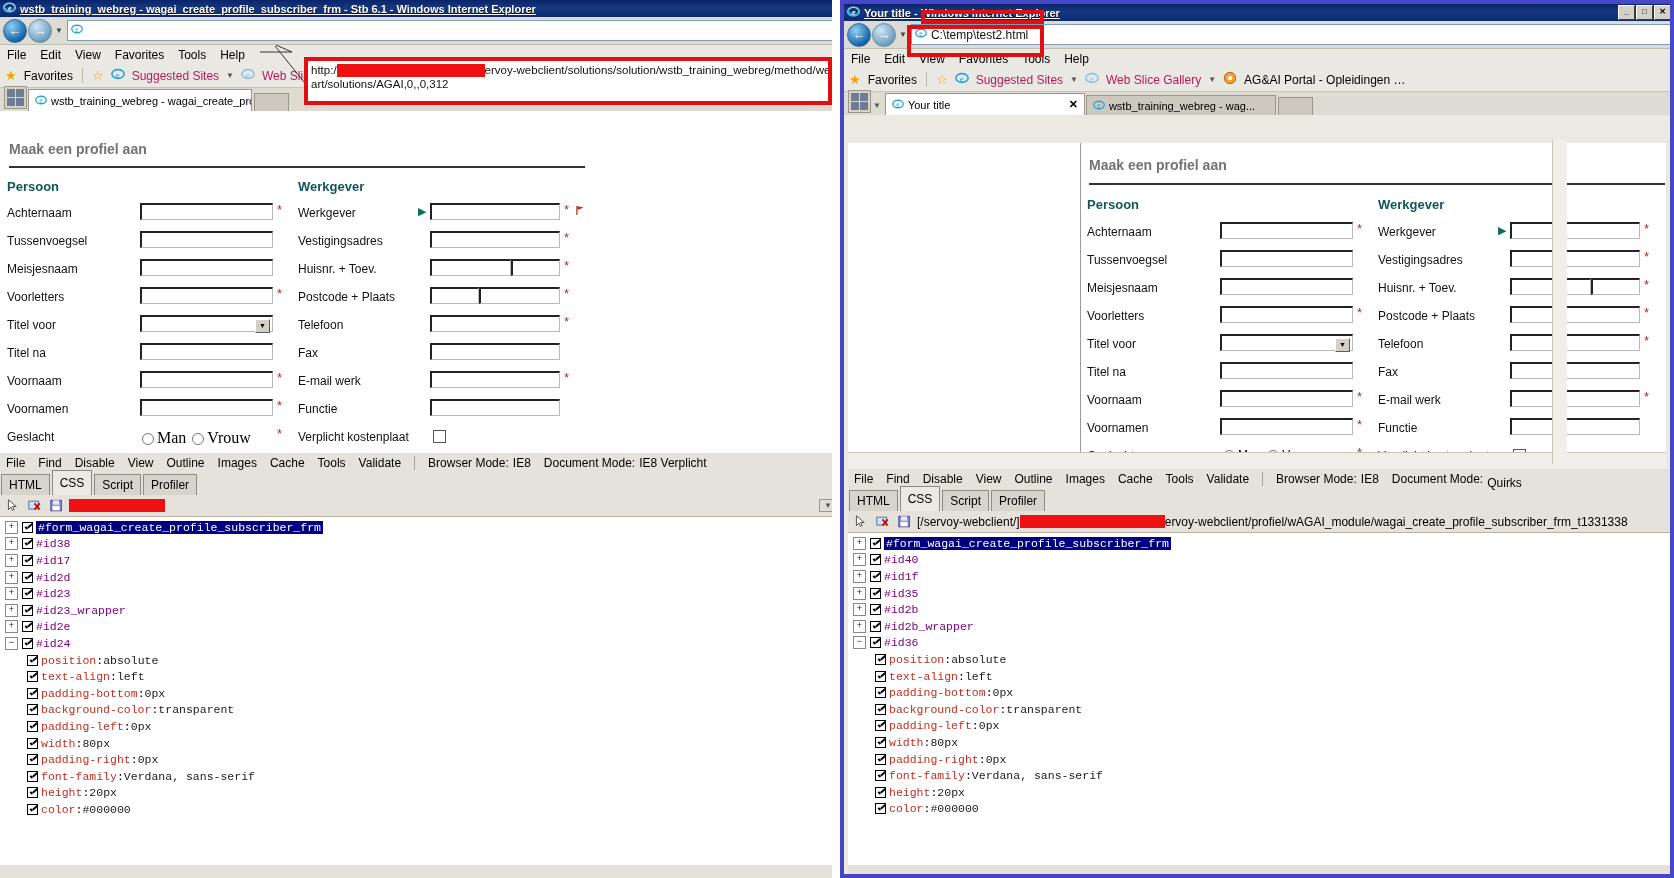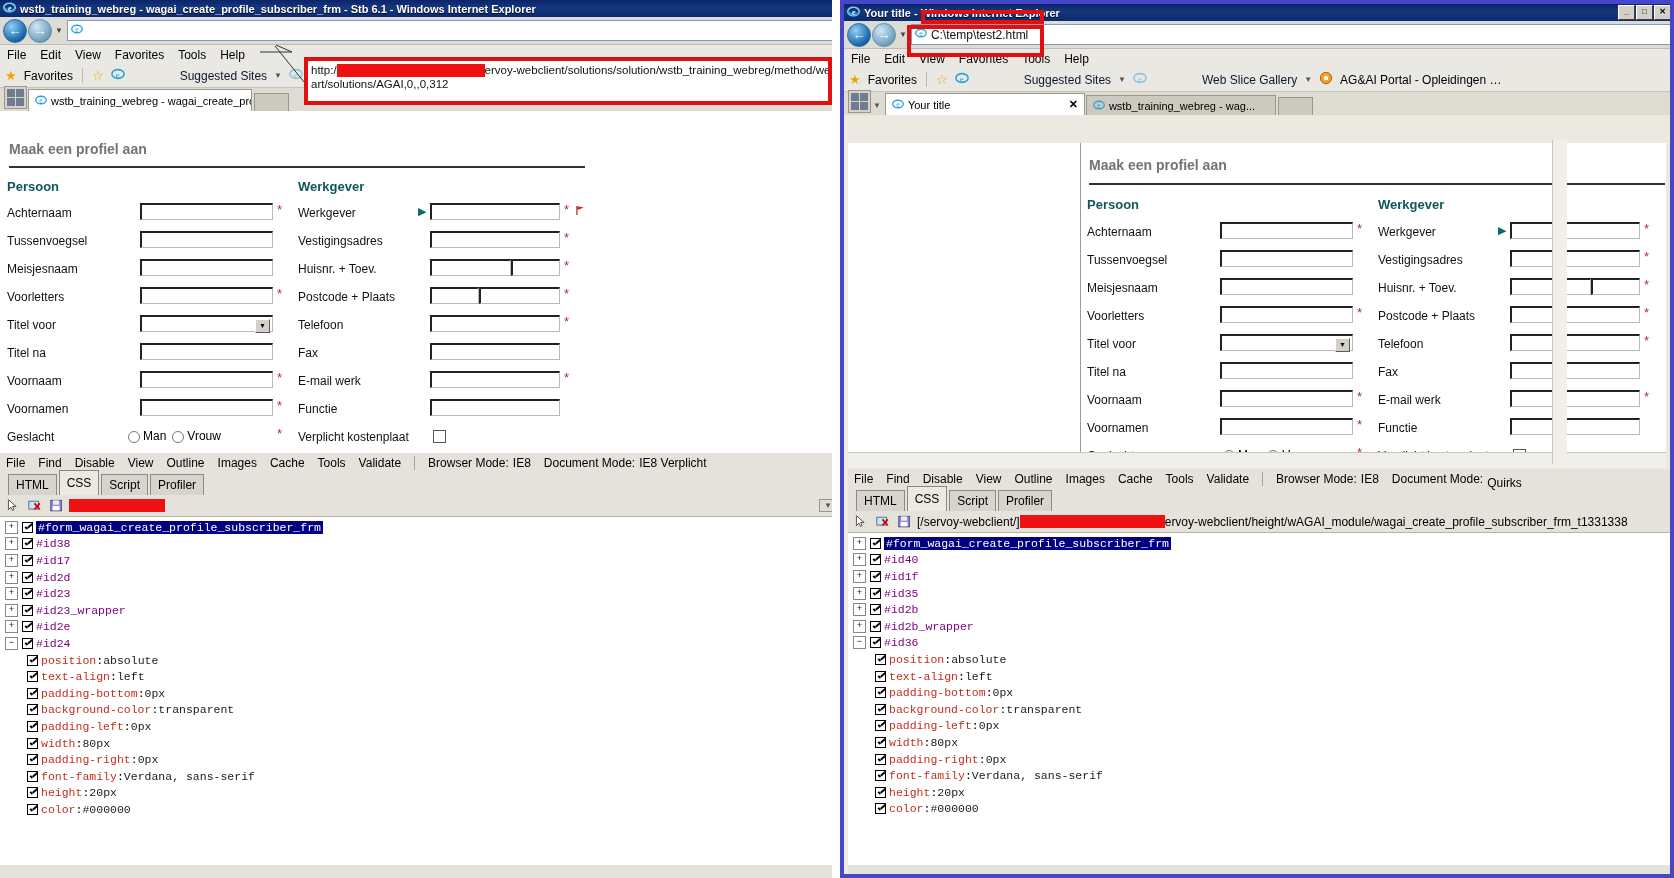--- a/index.html
+++ b/index.html
@@ -4,42 +4,42 @@
 <style>
   html,body{margin:0;padding:0;background:#fff;}
   body{width:1674px;height:878px;overflow:hidden;font-family:"Liberation Sans",sans-serif;font-size:12px;color:#000;}
   #root{position:relative;width:1674px;height:878px;background:#fff;}
 
   
   .win{position:absolute;overflow:hidden;background:#fff;}
   .titlebar{height:17px;background:linear-gradient(to bottom,#0a246a 0%,#16387d 45%,#0a2a72 100%);
             color:#fff;font-size:11px;font-weight:bold;display:flex;align-items:center;padding-left:3px;}
   .titlebar .ie-glyph{margin-right:4px;}
-  .tb-caption{white-space:nowrap;overflow:hidden;text-shadow:0 1px 0 #000;}
+  .tb-caption{white-space:nowrap;overflow:hidden;text-shadow:0 1px 0 #000;text-decoration:underline;}
   .winbtns{margin-left:auto;display:flex;gap:1px;padding-right:2px;}
   .winbtn{width:15px;height:13px;background:#d4d0c8;border:1px solid #fff;border-right-color:#404040;border-bottom-color:#404040;
           font-size:8px;line-height:11px;text-align:center;color:#000;}
 
   .navbar{height:27px;background:#dcdcd4;display:flex;align-items:center;padding:0 3px;border-bottom:1px solid #c0bcb0;}
   .navbtn{width:22px;height:22px;border-radius:50%;display:flex;align-items:center;justify-content:center;
           color:#fff;font-size:13px;font-weight:bold;margin-right:1px;}
   .navback{background:radial-gradient(circle at 35% 30%,#8fd0f5,#1764a8 70%,#0c3c6a);border:1px solid #2e6da8;}
   .navfwd{background:radial-gradient(circle at 35% 30%,#cfe6f7,#6f9fbf 70%,#4d7a96);border:1px solid #6b8ea5;}
   .navdrop{font-size:8px;color:#444;margin:0 4px 0 2px;}
   .addrbox{flex:1;height:19px;background:#fff;border:1px solid #7f9db9;display:flex;align-items:center;padding:0 3px;overflow:hidden;}
   .addrtxt{font-size:12px;white-space:nowrap;overflow:hidden;color:#111;}
   .redact{display:inline-block;background:#ee1111;height:13px;vertical-align:middle;}
 
   .menubar{height:19px;background:#e9e8e2;display:flex;align-items:center;gap:14px;padding:0 7px;font-size:12px;}
   .menubar span{white-space:nowrap;}
 
   .favbar{height:23px;background:#e9e8e2;display:flex;align-items:center;gap:7px;padding:0 5px;font-size:12px;border-bottom:1px solid #c8c4b8;}
   .favbar .sep{width:1px;height:15px;background:#bdb9ad;margin:0 2px;}
   .fav-star{color:#f0a500;font-size:13px;}
-  .dim{color:#0f172a;margin-left:48px;}
+  .dim{color:#be185d;}
   .caret{font-size:8px;color:#555;}
 
   .tabstrip{height:23px;background:#dedbd2;display:flex;align-items:flex-end;padding-left:3px;}
   .tabsq{width:17px;height:17px;border:1px solid #9b978c;background:#d6d2c8;margin:0 1px 2px 1px;
          display:grid;grid-template-columns:1fr 1fr;grid-template-rows:1fr 1fr;gap:1px;padding:2px;}
   .tabsq i{background:#6f7d93;display:block;}
   .tab{height:19px;min-width:60px;max-width:210px;display:flex;align-items:center;gap:4px;padding:0 6px;
        border:1px solid #9b978c;border-bottom:none;font-size:11px;white-space:nowrap;overflow:hidden;
        background:#cdc9bf;margin-right:1px;}
   .tab.active{background:#fff;height:21px;}
@@ -57,21 +57,21 @@
   .arrow{color:#0b6b63;font-size:11px;}
   .radio{width:10px;height:10px;border:1px solid #777;border-radius:50%;display:inline-block;vertical-align:middle;background:#fff;}
   .cbx{width:11px;height:11px;border:1px solid #555;background:#fff;display:inline-block;}
   .ddbtn{position:absolute;right:2px;top:2px;width:13px;height:12px;background:#d4d0c8;border:1px solid #fff;
          border-right-color:#5a5a5a;border-bottom-color:#5a5a5a;font-size:7px;line-height:11px;text-align:center;}
 
   
   .devt{background:#e4e2da;}
   .devmenu{height:19px;display:flex;align-items:center;gap:13px;padding:0 6px;font-size:12px;}
   .devmenu .vsep{width:1px;height:14px;background:#a9a59a;}
-  .devtabs{height:23px;display:flex;align-items:flex-end;padding-left:8px;}
+  .devtabs{height:23px;display:flex;align-items:flex-end;padding-left:1px;}
   .dtab{border:1px solid #8d8a80;border-bottom:none;background:#d7d4cb;font-size:12px;padding:1px 7px 2px 7px;margin-right:2px;height:17px;
         display:flex;align-items:center;}
   .dtab.active{background:#ebe9e2;height:21px;}
   .devurlbar{height:21px;display:flex;align-items:center;gap:3px;padding:0 3px;background:#e4e2da;border-bottom:1px solid #b8b4a8;}
   .dbtn{width:19px;height:18px;display:flex;align-items:center;justify-content:center;font-size:11px;}
   .devurltxt{flex:1;font-size:12px;white-space:nowrap;overflow:hidden;display:flex;align-items:center;}
   .csstree{background:#fff;font-family:"Liberation Mono",monospace;font-size:11.5px;overflow:hidden;padding-top:2px;}
   .trow{display:flex;align-items:center;height:16.6px;white-space:nowrap;}
   .exp{width:11px;height:11px;border:1px solid #888;background:#fff;font-size:9px;line-height:9px;text-align:center;
        margin-right:4px;color:#222;font-family:"Liberation Sans",sans-serif;}
@@ -196,21 +196,21 @@
           </div>
           <div class="flabel" style="position: absolute; left: 7px; top: 210px;">Titel na</div>
           <div class="fin" style="position: absolute; left: 140px; top: 207px; width: 133px;"></div>
           <div class="flabel" style="position: absolute; left: 7px; top: 238px;">Voornaam</div>
           <div class="fin" style="position: absolute; left: 140px; top: 235px; width: 133px;"></div>
           <div class="req" style="position: absolute; left: 277px; top: 237px;">*</div>
           <div class="flabel" style="position: absolute; left: 7px; top: 266px;">Voornamen</div>
           <div class="fin" style="position: absolute; left: 140px; top: 263px; width: 133px;"></div>
           <div class="req" style="position: absolute; left: 277px; top: 265px;">*</div>
           <div class="flabel" style="position: absolute; left: 7px; top: 294px;">Geslacht</div>
-          <div style="position: absolute; left: 128px; top: 293px; font-size: 12px; white-space: nowrap;"><span class="radio"></span><span style="margin: 0px 6px 0px 3px;">Man</span><span class="radio"></span><span style="margin: 0px 6px 0px 3px;">Vrouw</span></div>
+          <div style="position: absolute; left: 142px; top: 293px; font-size: 16px; white-space: nowrap; font-family: Liberation Serif, serif;"><span class="radio"></span><span style="margin: 0px 6px 0px 3px;">Man</span><span class="radio"></span><span style="margin: 0px 6px 0px 3px;">Vrouw</span></div>
           <div class="req" style="position: absolute; left: 277px; top: 293px;">*</div>
         </div>
       <div id="LE">
           <div class="flabel" style="position: absolute; left: 298px; top: 70px;">Werkgever</div>
           <div class="arrow" style="position: absolute; left: 418px; top: 69px;">▶</div>
           <div class="fin" style="position: absolute; left: 430px; top: 67px; width: 130px;"></div>
           <div class="req" style="position: absolute; left: 564px; top: 69px;">*</div>
           <div class="flabel" style="position: absolute; left: 298px; top: 98px;">Vestigingsadres</div>
           <div class="fin" style="position: absolute; left: 430px; top: 95px; width: 130px;"></div>
           <div class="req" style="position: absolute; left: 564px; top: 97px;">*</div>
@@ -624,21 +624,21 @@
         <span class="dbtn">
           <svg width="15" height="14" viewBox="0 0 16 16">
               <rect x="1.5" y="1.5" width="12" height="12" fill="#8f8fd6" stroke="#3a3a7a"></rect>
               <rect x="4" y="1.5" width="7" height="5" fill="#e8e8f6"></rect>
               <rect x="3.5" y="8" width="8" height="5" fill="#fff"></rect>
             </svg>
         </span>
         <span class="devurltxt">
           <span>[/servoy-webclient/]</span>
             <span class="redact" style="width:145px;"></span>
-            <span>ervoy-webclient/height/wAGAI_module/wagai_create_profile_subscriber_frm_t1331338</span>
+            <span>ervoy-webclient/profiel/wAGAI_module/wagai_create_profile_subscriber_frm_t1331338</span>
         </span>
       </div>
 
       <div class="csstree" id="RCSS" style="height:330px;">
           <div class="trow" style="padding-left: 5px;">
             <span class="exp">+</span>
             <span class="chk"></span>
             <span class="sel">#form_wagai_create_profile_subscriber_frm</span>
           </div>
           <div class="trow" style="padding-left: 5px;">

